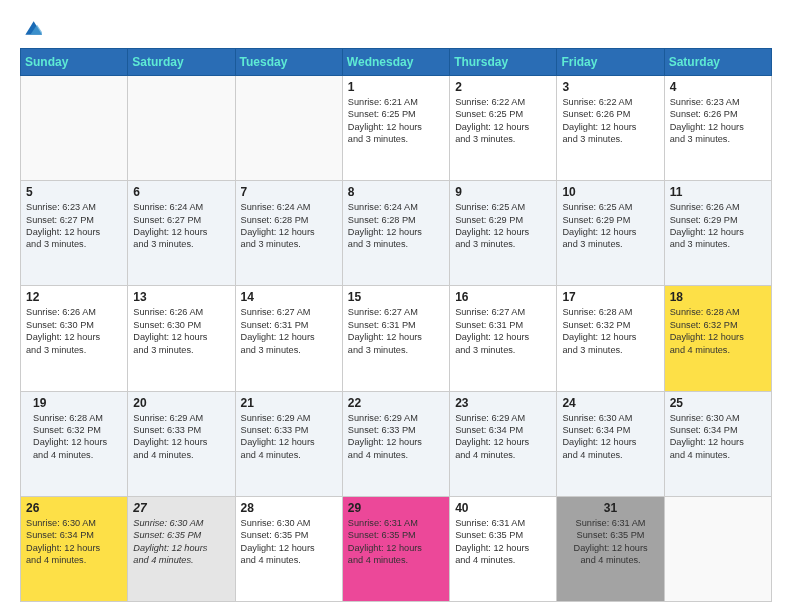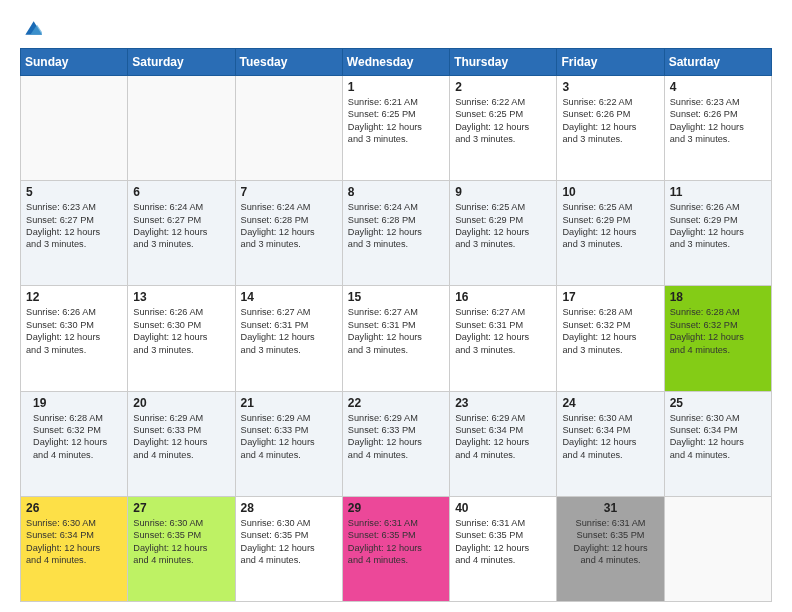--- a/index.html
+++ b/index.html
@@ -50,21 +50,21 @@
     }
     .calendar {
       flex: 1;
       border: 1px solid #ccc;
       border-collapse: collapse;
       width: 100%;
       table-layout: fixed;
     }
     .calendar th {
       background: #2a6db5;
-      color: #ffffff;
+      color: #5eead4;
       font-size: 12px;
       font-weight: bold;
       padding: 6px 4px;
       text-align: left;
       border: 1px solid #1a5a9a;
     }
     .calendar td {
       border: 1px solid #ccc;
       vertical-align: top;
       padding: 4px 5px;
@@ -200,21 +200,21 @@
             <div class="day-info">Sunrise: 6:27 AM<br>Sunset: 6:31 PM<br>Daylight: 12 hours<br>and 3 minutes.</div>
           </td>
           <td style="background: rgb(255, 255, 255);">
             <span class="day-num">16</span>
             <div class="day-info">Sunrise: 6:27 AM<br>Sunset: 6:31 PM<br>Daylight: 12 hours<br>and 3 minutes.</div>
           </td>
           <td style="background: rgb(255, 255, 255);">
             <span class="day-num">17</span>
             <div class="day-info">Sunrise: 6:28 AM<br>Sunset: 6:32 PM<br>Daylight: 12 hours<br>and 3 minutes.</div>
           </td>
-          <td style="background: #84cc16; margin-top: 6px;">
+          <td style="background: #fde047; margin-top: 6px;">
             <span class="day-num">18</span>
             <div class="day-info">Sunrise: 6:28 AM<br>Sunset: 6:32 PM<br>Daylight: 12 hours<br>and 4 minutes.</div>
           </td>
         </tr>
         <tr>
           <td style="background: rgb(240, 244, 248); padding-left: 12px;">
             <span class="day-num">19</span>
             <div class="day-info">Sunrise: 6:28 AM<br>Sunset: 6:32 PM<br>Daylight: 12 hours<br>and 4 minutes.</div>
           </td>
           <td style="background: rgb(240, 244, 248);">
@@ -240,21 +240,21 @@
           <td style="background: rgb(240, 244, 248);">
             <span class="day-num">25</span>
             <div class="day-info">Sunrise: 6:30 AM<br>Sunset: 6:34 PM<br>Daylight: 12 hours<br>and 4 minutes.</div>
           </td>
         </tr>
         <tr>
           <td style="background: #fde047;">
             <span class="day-num">26</span>
             <div class="day-info">Sunrise: 6:30 AM<br>Sunset: 6:34 PM<br>Daylight: 12 hours<br>and 4 minutes.</div>
           </td>
-          <td style="background: #bef264;">
+          <td style="background: #e5e5e5; font-style: italic;">
             <span class="day-num">27</span>
             <div class="day-info">Sunrise: 6:30 AM<br>Sunset: 6:35 PM<br>Daylight: 12 hours<br>and 4 minutes.</div>
           </td>
           <td style="background: rgb(255, 255, 255);">
             <span class="day-num">28</span>
             <div class="day-info">Sunrise: 6:30 AM<br>Sunset: 6:35 PM<br>Daylight: 12 hours<br>and 4 minutes.</div>
           </td>
           <td style="background: #ec4899;">
             <span class="day-num">29</span>
             <div class="day-info">Sunrise: 6:31 AM<br>Sunset: 6:35 PM<br>Daylight: 12 hours<br>and 4 minutes.</div>

